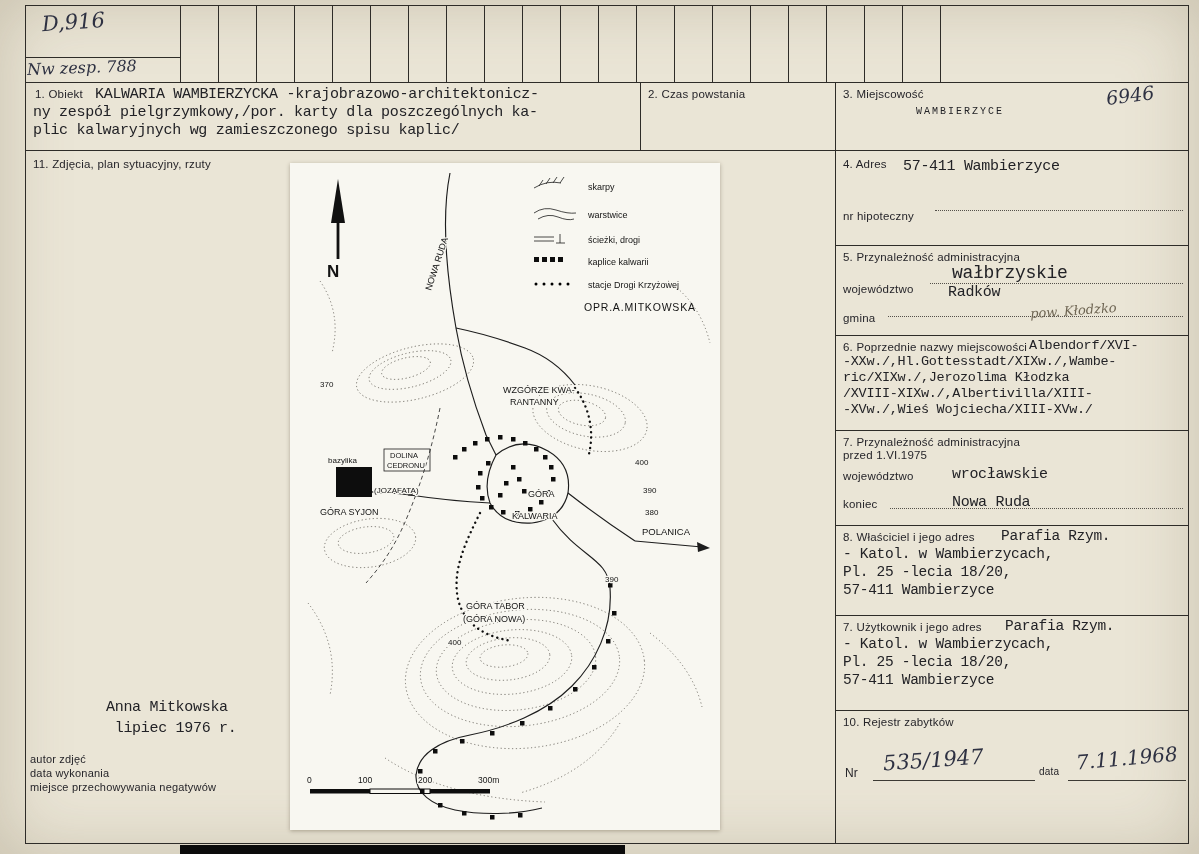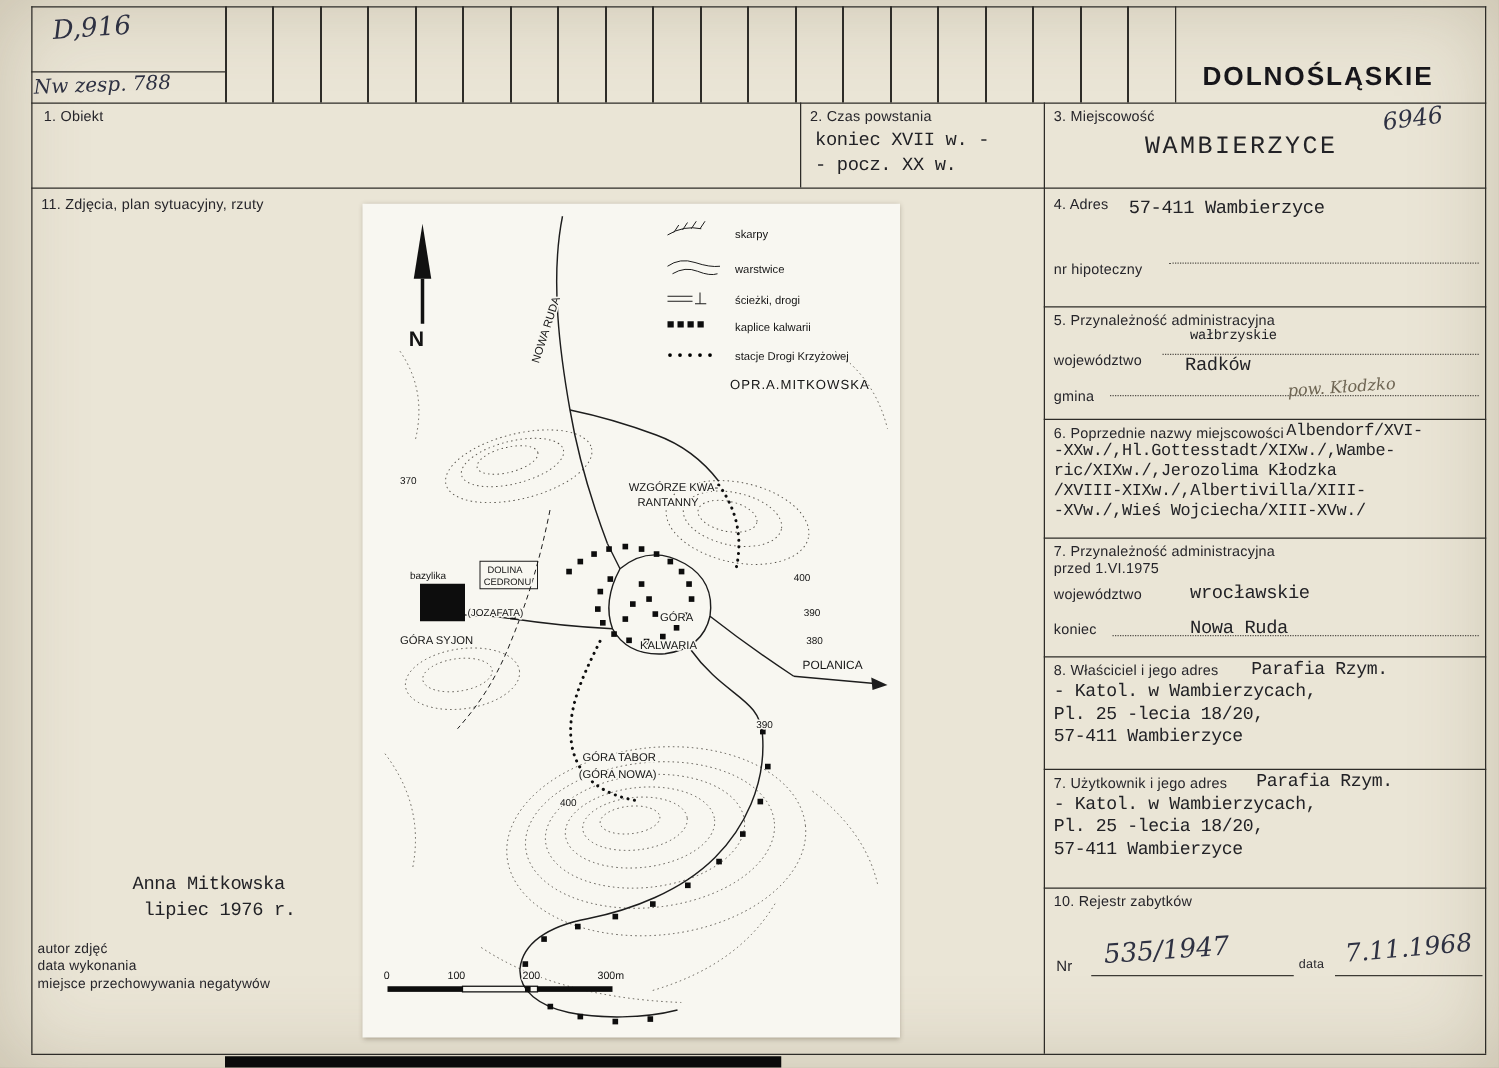--- a/index.html
+++ b/index.html
@@ -38,50 +38,50 @@
   <div class="vline" style="left:25px;top:5px;height:838px"></div>
   <div class="vline" style="left:1188px;top:5px;height:838px"></div>
   <div class="hline" style="left:25px;top:843px;width:1164px"></div>
 
   <div class="ticks" style="left:180px;top:5px;width:761px;height:77px"></div>
   <div class="hline" style="left:25px;top:57px;width:155px"></div>
   <div class="hline" style="left:25px;top:82px;width:1164px"></div>
 
   <div class="abs hand" style="left:42px;top:10px;font-size:21px;transform:rotate(-4deg)">D,916</div>
   <div class="abs hand" style="left:27px;top:58px;font-size:16px;transform:rotate(-2deg)">Nw zesp. 788</div>
-  <div class="abs region" style="left:962px;top:50px">DOLNOŚLĄSKIE</div>
   <div class="abs hand" style="left:1106px;top:84px;font-size:19px;transform:rotate(-7deg)">6946</div>
 
   <div class="hline" style="left:25px;top:150px;width:1164px"></div>
   <div class="vline" style="left:640px;top:82px;height:68px"></div>
   <div class="vline" style="left:835px;top:82px;height:761px"></div>
 
   <div class="abs label" style="left:35px;top:88px">1. Obiekt</div>
+  <div class="abs typed" style="left:33px;top:86px;width:600px;font-size:15px;line-height:18px;text-indent:62px">KALWARIA WAMBIERZYCKA -krajobrazowo-architektonicz-
+ny zespół pielgrzymkowy,/por. karty dla poszczególnych ka-
+plic kalwaryjnych wg zamieszczonego spisu kaplic/</div>
 
   <div class="abs label" style="left:648px;top:88px">2. Czas powstania</div>
-  <div class="abs typed" style="left:652px;top:103px;font-size:15px;line-height:20px">koniec XVII w. -
-- pocz. XX w.</div>
 
   <div class="abs label" style="left:843px;top:88px">3. Miejscowość</div>
-  <div class="abs typed" style="left:916px;top:106px;font-size:20px;letter-spacing:2px">WAMBIERZYCE</div>
+  <div class="abs typed" style="left:916px;top:106px;font-size:10px;letter-spacing:2px">WAMBIERZYCE</div>
 
   <div class="hline" style="left:835px;top:245px;width:354px"></div>
   <div class="hline" style="left:835px;top:335px;width:354px"></div>
   <div class="hline" style="left:835px;top:430px;width:354px"></div>
   <div class="hline" style="left:835px;top:525px;width:354px"></div>
   <div class="hline" style="left:835px;top:615px;width:354px"></div>
   <div class="hline" style="left:835px;top:710px;width:354px"></div>
 
   <div class="abs label" style="left:843px;top:158px">4. Adres</div>
   <div class="abs typed" style="left:903px;top:158px;font-size:15px">57-411 Wambierzyce</div>
   <div class="abs label" style="left:843px;top:210px">nr hipoteczny</div>
   <div class="dotted" style="left:935px;top:210px;width:248px"></div>
 
   <div class="abs label" style="left:843px;top:251px">5. Przynależność administracyjna</div>
-  <div class="abs typed" style="left:952px;top:263px;font-size:11px">wałbrzyskie</div>
+  <div class="abs typed" style="left:952px;top:263px;font-size:18px">wałbrzyskie</div>
   <div class="abs label" style="left:843px;top:283px">województwo</div>
   <div class="abs typed" style="left:948px;top:284px;font-size:15px">Radków</div>
   <div class="dotted" style="left:930px;top:283px;width:253px"></div>
   <div class="abs label" style="left:843px;top:312px">gmina</div>
   <div class="dotted" style="left:888px;top:316px;width:295px"></div>
   <div class="abs hand pencil" style="left:1030px;top:303px;font-size:13px;transform:rotate(-4deg)">pow. Kłodzko</div>
 
   <div class="abs label" style="left:843px;top:341px">6. Poprzednie nazwy miejscowości</div>
   <div class="abs typed" style="left:843px;top:338px;width:345px;font-size:13.5px;line-height:16px;text-indent:186px">Albendorf/XVI-
 -XXw./,Hl.Gottesstadt/XIXw./,Wambe-

